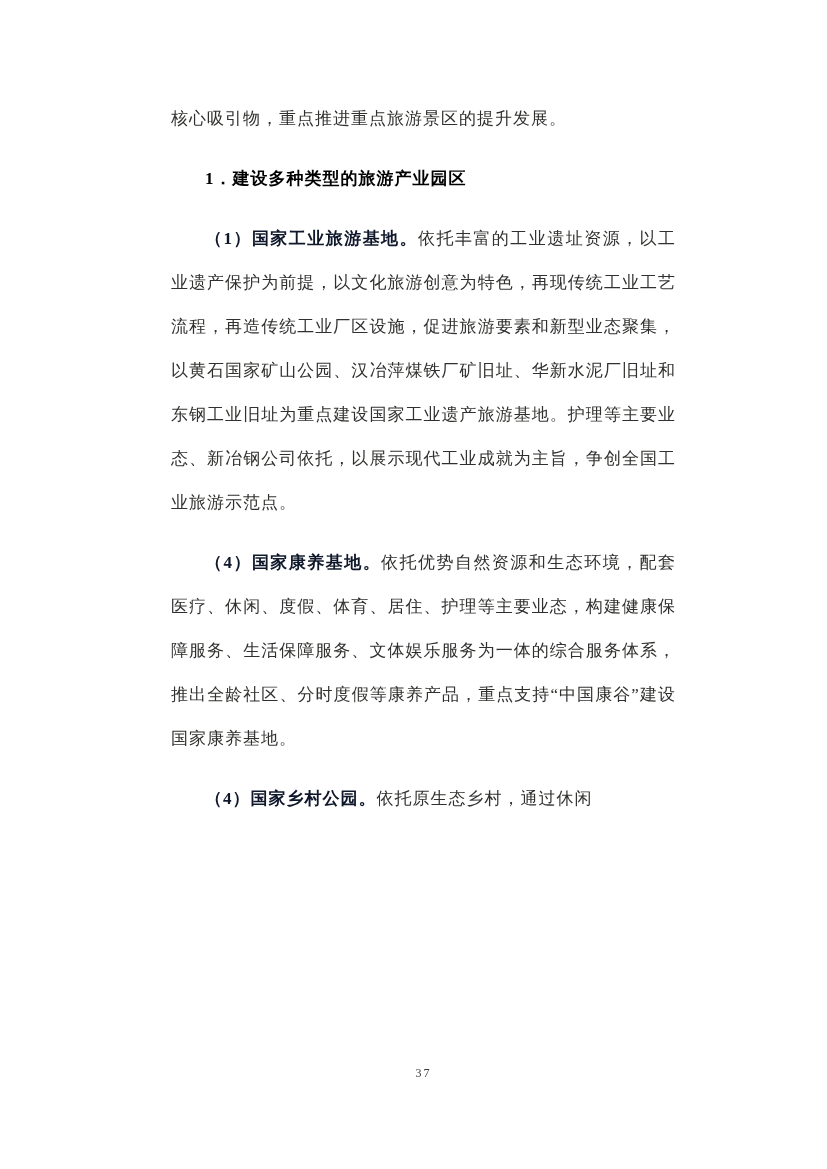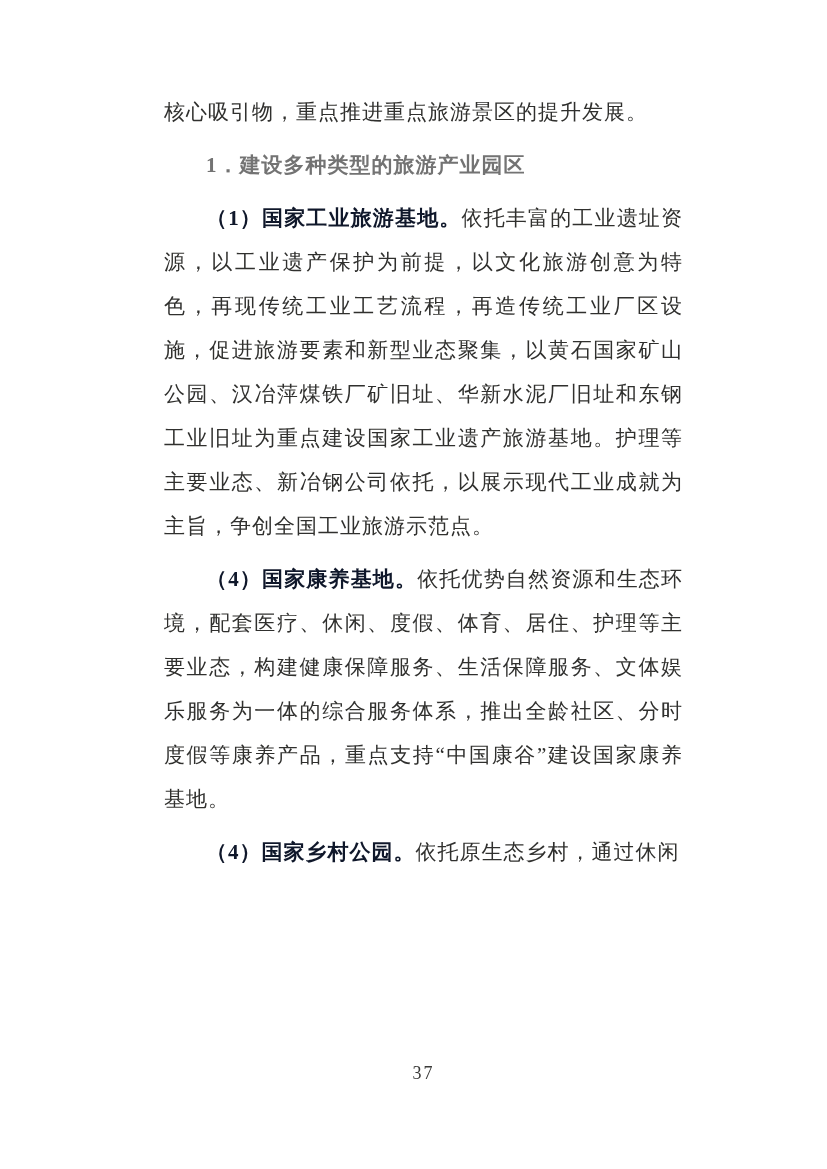--- a/index.html
+++ b/index.html
@@ -16,51 +16,51 @@
     font-family: "Liberation Serif", "DejaVu Serif", serif;
   }
   .content {
     position: absolute;
     left: 155px;
     top: 81px;
     width: 537px;
     color: #30302e;
   }
   .content p {
-    margin: 9px;
-    font-size: 21px;
+    margin: 16px;
+    font-size: 17px;
     line-height: 44px;
     letter-spacing: 1px;
     text-align: justify;
     word-break: break-all;
   }
   
   .continuation {
     text-indent: 0;
   }
   .indent {
     text-indent: 2em;
   }
   .heading {
     font-weight: bold;
-    color: #737373;
+    color: #000000;
   }
   .lead {
     font-weight: bold;
     color: #0f172a;
   }
   .footer {
     position: absolute;
     left: 155px;
     width: 537px;
     top: 1063px;
     text-align: center;
   }
   .page-number {
-    font-size: 18px;
+    font-size: 12px;
     letter-spacing: 2px;
     color: #3a3a38;
   }
 </style>
 </head>
 <body>
 
 <div class="page">
   <div class="content">
 

